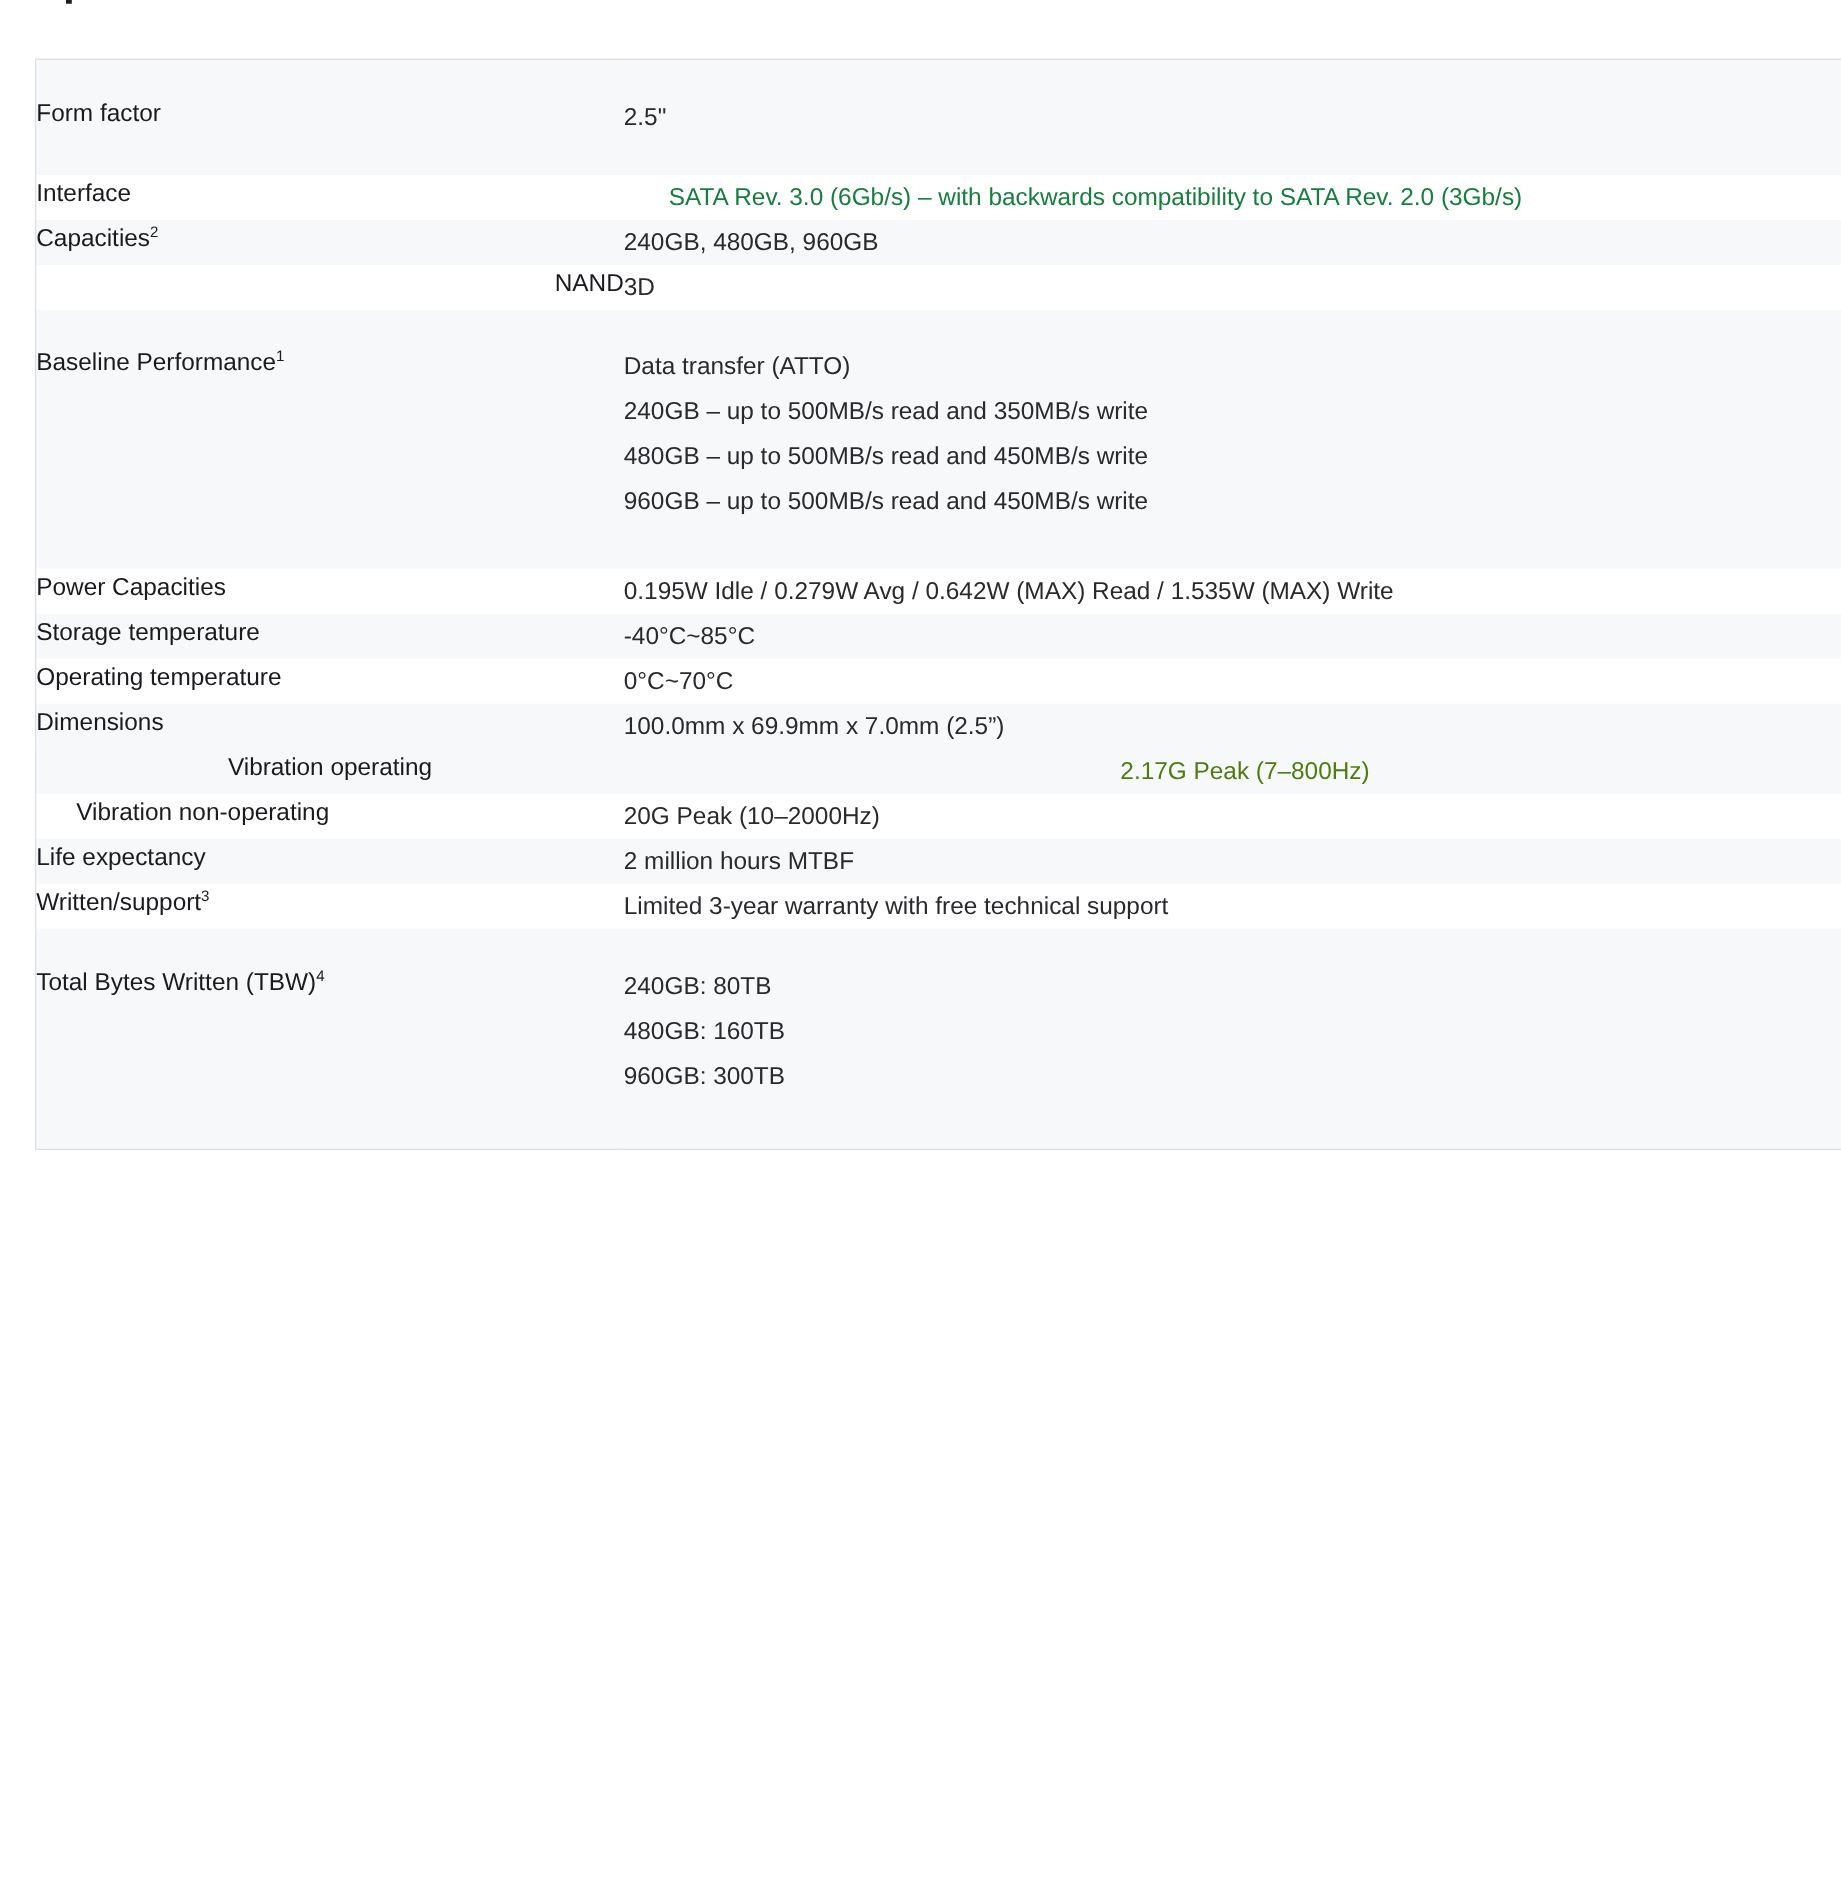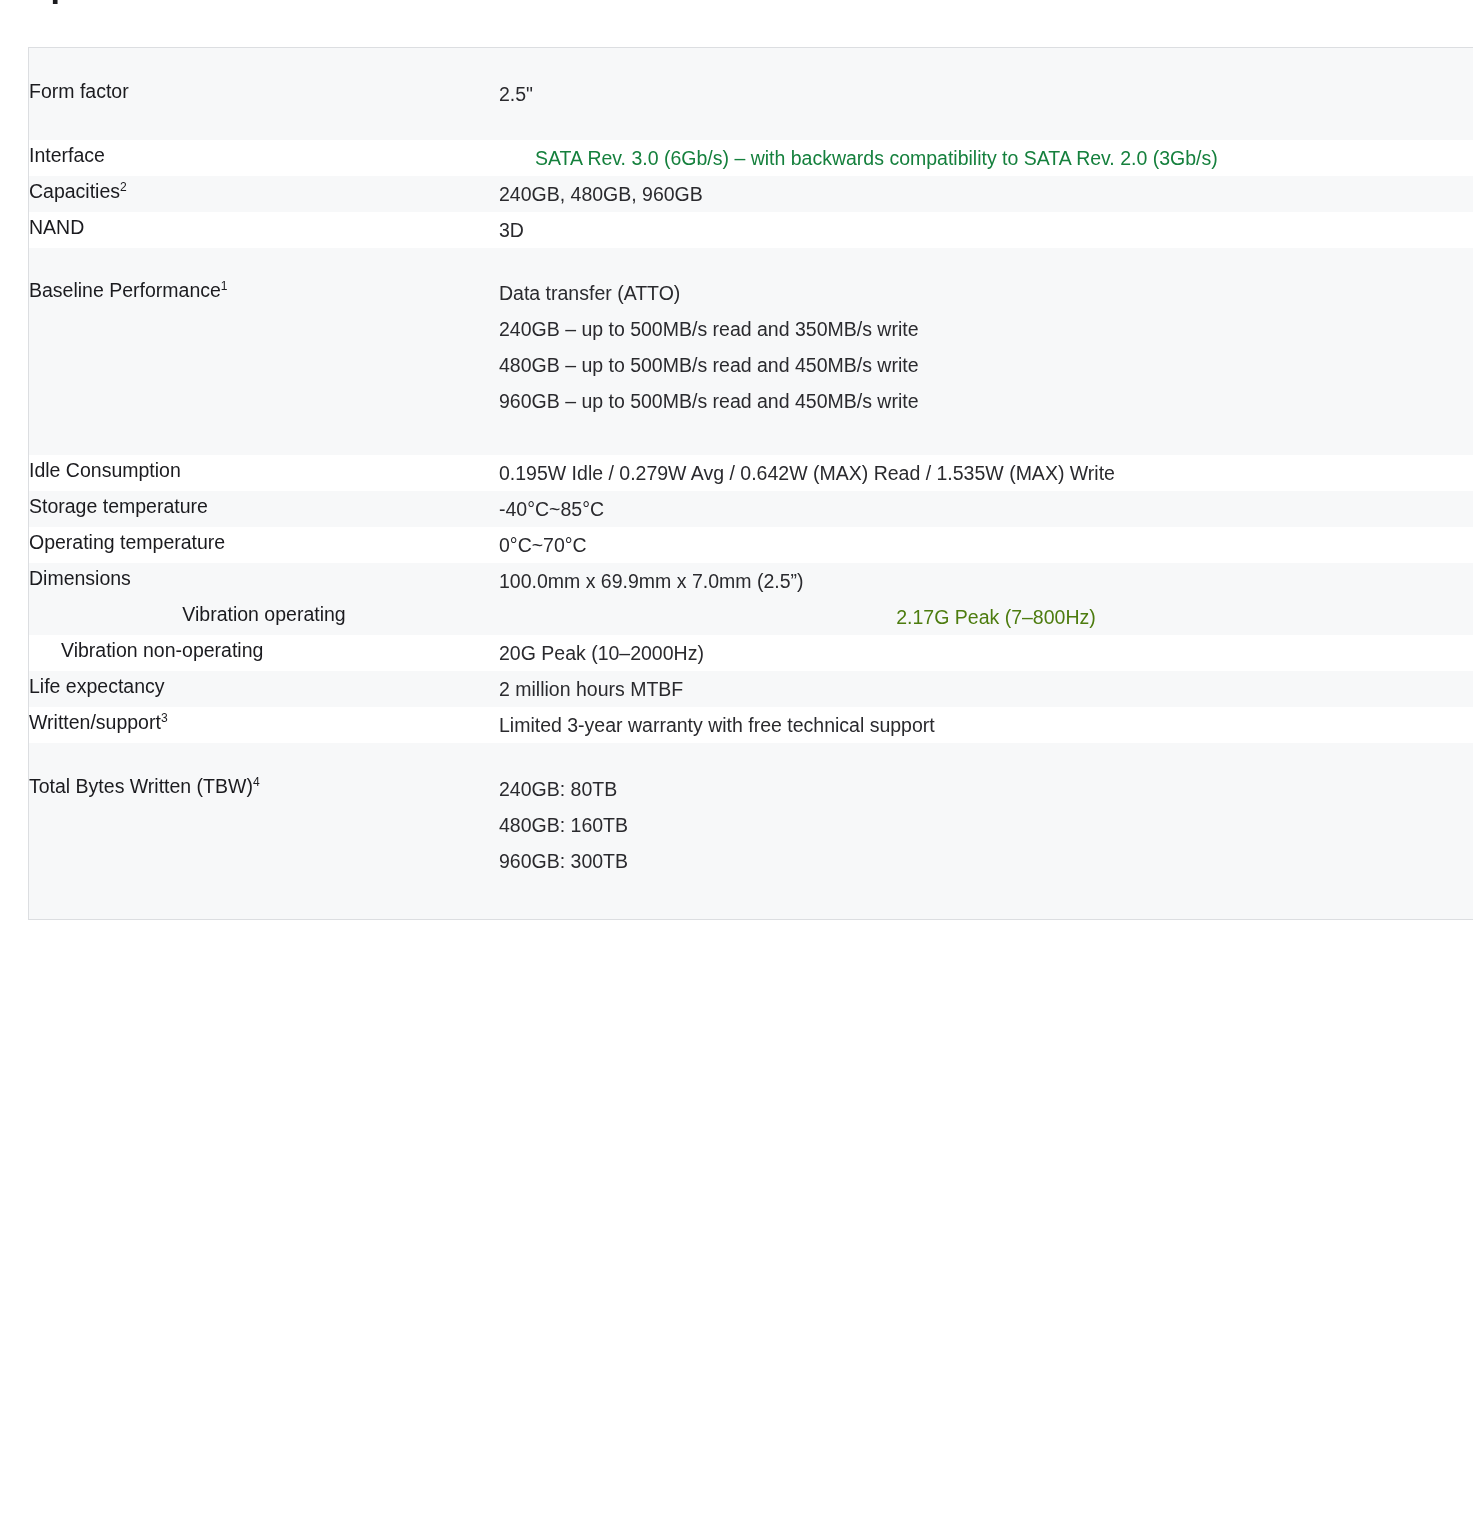--- a/index.html
+++ b/index.html
@@ -128,21 +128,21 @@
             <div class="label-text" style="color: rgb(27, 27, 31);"><span>Capacities</span><sup>2</sup></div>
           </td>
           <td class="cell-value">
             <div class="value-text" style="color: rgb(42, 42, 46);">
               <span class="line">240GB, 480GB, 960GB</span>
             </div>
           </td>
         </tr>
         <tr class="row-even" data-rowkey="nand" style="background: rgb(255, 255, 255);">
           <td class="cell-label" style="border-right-color: rgb(227, 229, 232);">
-            <div class="label-text" style="color: rgb(27, 27, 31);"><span>NAND</span></div>
+            <div class="label-text" style="color: rgb(27, 27, 31); text-align: right;"><span>NAND</span></div>
           </td>
           <td class="cell-value">
             <div class="value-text" style="color: rgb(42, 42, 46);">
               <span class="line">3D</span>
             </div>
           </td>
         </tr>
         <tr class="row-odd" data-rowkey="baseline" style="background: rgb(247, 248, 249);">
           <td class="cell-label" style="border-right-color: rgb(227, 229, 232);">
             <div class="label-text" style="color: rgb(27, 27, 31);"><span>Baseline Performance</span><sup>1</sup></div>
@@ -151,21 +151,21 @@
             <div class="value-text" style="color: rgb(42, 42, 46);">
               <span class="line">Data transfer (ATTO)</span>
               <span class="line">240GB – up to 500MB/s read and 350MB/s write</span>
               <span class="line">480GB – up to 500MB/s read and 450MB/s write</span>
               <span class="line">960GB – up to 500MB/s read and 450MB/s write</span>
             </div>
           </td>
         </tr>
         <tr class="row-even" data-rowkey="power" style="background: rgb(255, 255, 255);">
           <td class="cell-label" style="border-right-color: rgb(227, 229, 232);">
-            <div class="label-text" style="color: rgb(27, 27, 31);"><span>Idle Consumption</span></div>
+            <div class="label-text" style="color: rgb(27, 27, 31);"><span>Power Capacities</span></div>
           </td>
           <td class="cell-value">
             <div class="value-text" style="color: rgb(42, 42, 46);">
               <span class="line">0.195W Idle / 0.279W Avg / 0.642W (MAX) Read / 1.535W (MAX) Write</span>
             </div>
           </td>
         </tr>
         <tr class="row-odd" data-rowkey="storage-temp" style="background: rgb(247, 248, 249);">
           <td class="cell-label" style="border-right-color: rgb(227, 229, 232);">
             <div class="label-text" style="color: rgb(27, 27, 31);"><span>Storage temperature</span></div>

